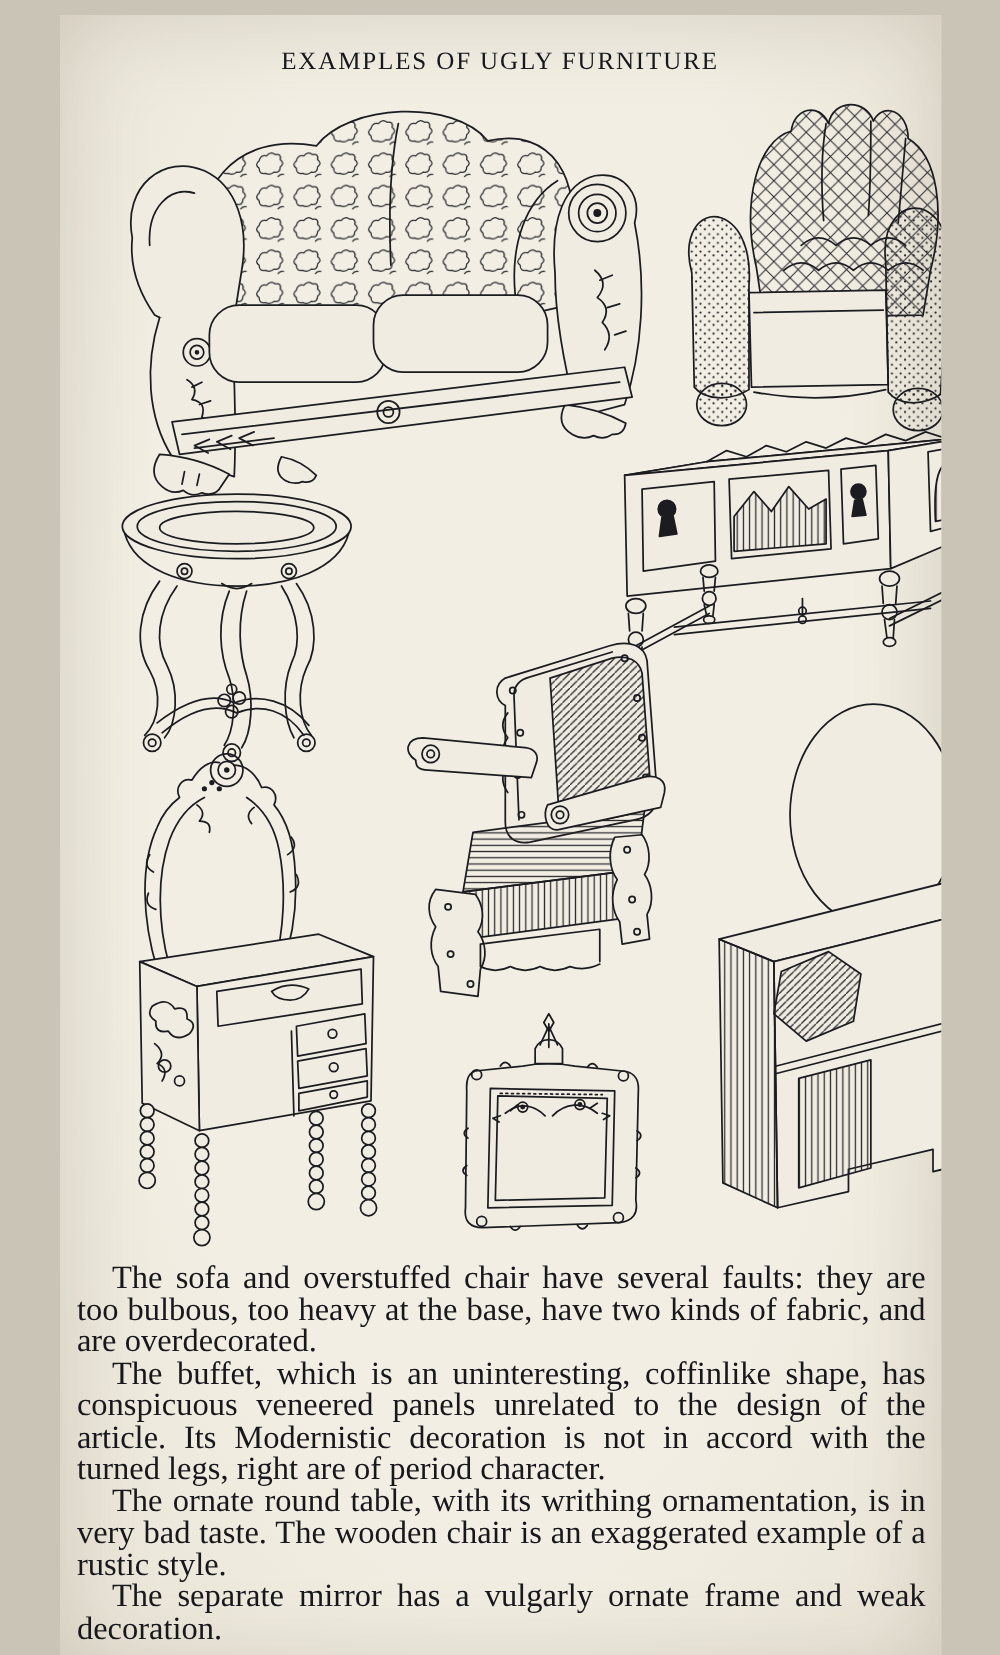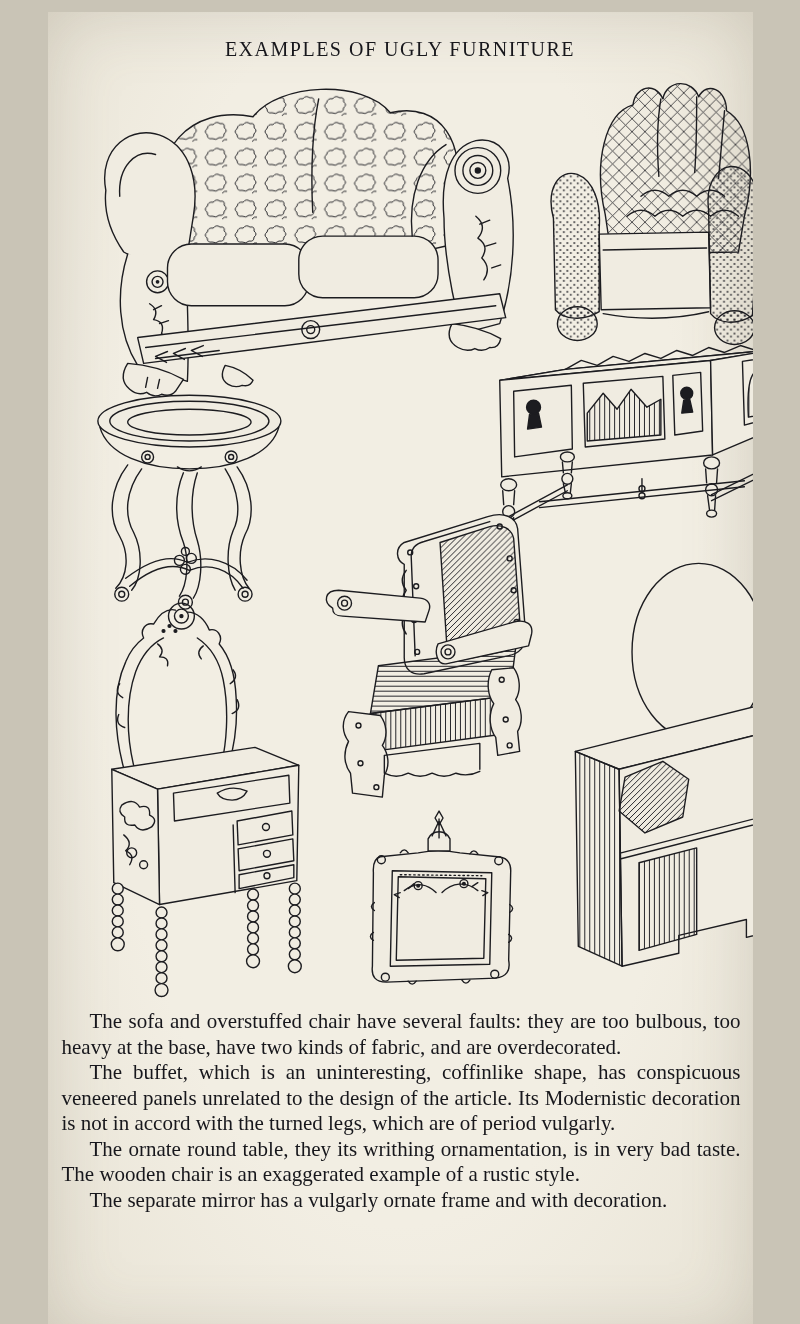--- a/index.html
+++ b/index.html
@@ -21,21 +21,21 @@
     font-weight:normal;
     letter-spacing:1.5px;
     color:#17171c;
   }
   .figure-area{
     width:800px;height:940px;
     display:block;
   }
   .text-block{
     padding:2px 12px 0 14px;
-    font-size:21px;
+    font-size:26px;
     line-height:25.5px;
     text-align:justify;
     color:#17171c;
   }
   .text-block p{
     margin:0;
     text-indent:28px;
   }
 </style>
 </head>
@@ -314,18 +314,18 @@
         <path d="M574,790 L754,744 M574,796 L754,750"></path>
         <path d="M592,800 L650,785 L650,872 L592,888 Z" fill="url(#vstripes)"></path>
         <path d="M578,714 L616,698 L642,716 L636,754 L598,770 L572,748 Z" fill="url(#dstripes)"></path>
       </g>
 
     </g>
   </svg>
 
   <div class="text-block">
     <p>The sofa and overstuffed chair have several faults: they are too bulbous, too heavy at the base, have two kinds of fabric, and are overdecorated.</p>
-    <p>The buffet, which is an uninteresting, coffinlike shape, has conspicuous veneered panels unrelated to the design of the article. Its Modernistic decoration is not in accord with the turned legs, which are of period vulgarly.</p>
-    <p>The ornate round table, they its writhing ornamentation, is in very bad taste. The wooden chair is an exaggerated example of a rustic style.</p>
-    <p>The separate mirror has a vulgarly ornate frame and with decoration.</p>
+    <p>The buffet, which is an uninteresting, coffinlike shape, has conspicuous veneered panels unrelated to the design of the article. Its Modernistic decoration is not in accord with the turned legs, right are of period character.</p>
+    <p>The ornate round table, with its writhing ornamentation, is in very bad taste. The wooden chair is an exaggerated example of a rustic style.</p>
+    <p>The separate mirror has a vulgarly ornate frame and weak decoration.</p>
   </div>
 
 </div>
 
 </body></html>

